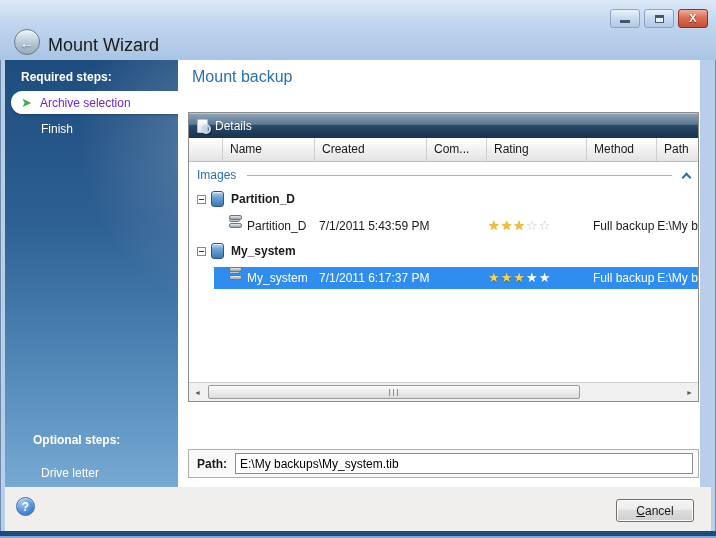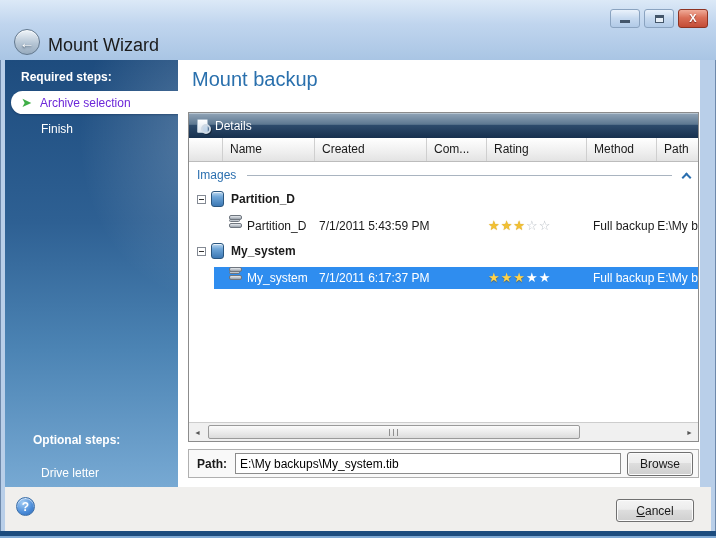--- a/index.html
+++ b/index.html
@@ -36,23 +36,23 @@
                  box-shadow:0 1px 2px rgba(10,30,60,.35); cursor:default; }
   .green-arrow { color:#3fae46; font-size:13px; line-height:1; }
   .active-step .lbl { margin-left:8px; color:#6d28d9; }
   .side-link { position:absolute; color:#fff; cursor:pointer; }
   .link-finish { left:36px; top:62px; }
   .opt-header { position:absolute; left:28px; top:373px; color:#fff; font-weight:bold; }
   .link-drive { left:36px; top:406px; }
 
   
   .main { position:absolute; left:178px; top:60px; width:522px; height:427px; background:#fff; }
-  .heading { position:absolute; left:14px; top:8px; font-size:20px; color:#2a70ad;text-align:right; }
-
-  .tableWrap { position:absolute; left:10px; top:52px; width:511px; height:330px;
+  .heading { position:absolute; left:14px; top:8px; font-size:16px; color:#2a70ad;text-align:right; }
+
+  .tableWrap { position:absolute; left:10px; top:52px; width:511px; height:290px;
                border:1px solid #8c8c8c; background:#fff; display:flex; flex-direction:column; }
   .toolbar { height:25px; flex:none; display:flex; align-items:center; gap:7px; padding-left:8px;
              color:#fff; background:linear-gradient(180deg,#92a5b8 0%,#5d7891 45%,#2c4a6b 50%,#17304e 100%);
              box-shadow:inset 0 1px 0 #b7c5d1; cursor:default; }
   .icon-details { position:relative; width:11px; height:14px; background:linear-gradient(#ffffff,#d8e2ec);
                   border:1px solid #aebecd; border-radius:1px; }
   .icon-details::after { content:''; position:absolute; right:-4px; bottom:-2px; width:6px; height:6px;
                   border:2px solid #cfd9e4; border-radius:50%; background:rgba(150,185,220,.4);
                   box-shadow:1px 1px 0 rgba(0,0,0,.35); }
   .thead { height:24px; flex:none; display:flex; background:linear-gradient(180deg,#ffffff,#efefef 60%,#e3e3e3);
@@ -220,21 +220,20 @@
         <span class="sb-thumb">
             <span class="sb-grip"></span>
           </span>
         <span class="sb-arrow sb-right">►</span>
       </div>
     </div>
 
     <div class="path-row">
       <label>Path:</label>
       <input class="path-input" type="text" value="E:\My backups\My_system.tib" style="">
-      <button class="btn btn-browse">Browse</button>
     </div>
   </div>
 
   <div class="footer">
     <div class="help">?</div>
     <button class="btn btn-cancel"><u>C</u><span>ancel</span></button>
   </div>
 
   <div class="bottom-strip"></div>
 </div>

